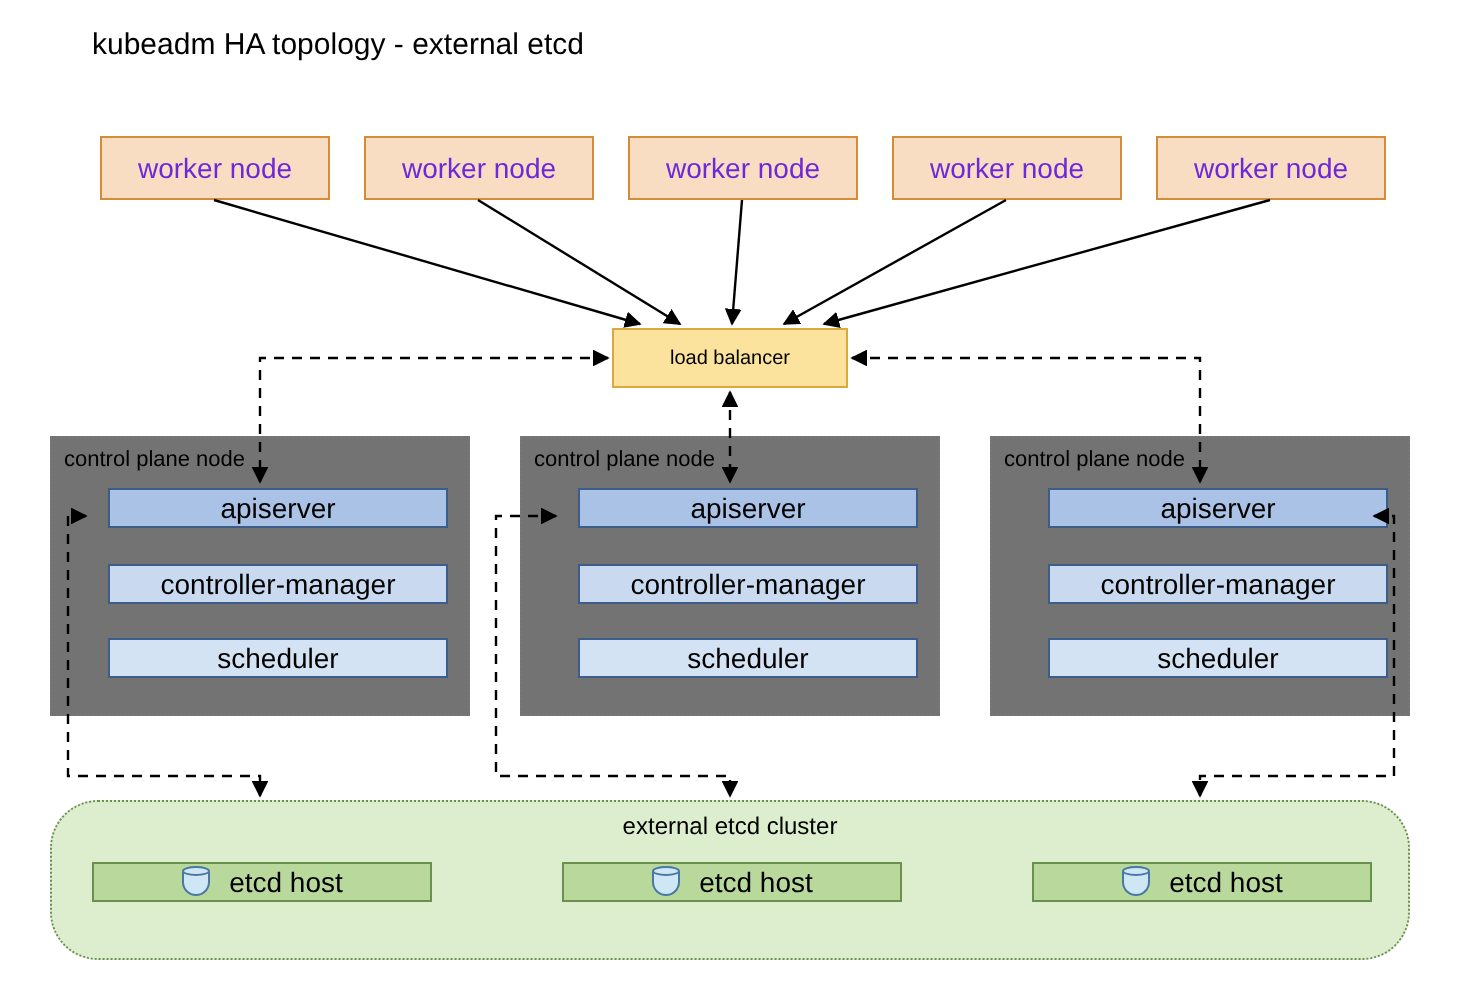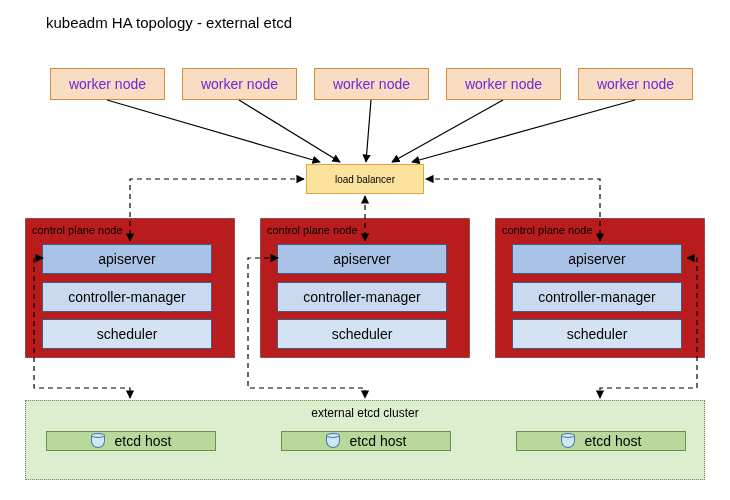--- a/index.html
+++ b/index.html
@@ -1,23 +1,23 @@
 <!DOCTYPE html>
 <html><head>
 <meta charset="utf-8">
 <style>
   * { box-sizing: border-box; margin: 0; padding: 0; }
   body { font-family: Arial, Helvetica, sans-serif; width: 730px; height: 500px; background: #fff; position: relative; }
   svg { position: absolute; top: 0; left: 0; pointer-events: none; }
   .title { position: absolute; top: 14px; left: 18px; font-size: 15px; color: #000; margin-left: 28px; }
   .worker { position: absolute; width: 115px; height: 32px; background: #f8ddc3; border: 1.5px solid #d48b3a; display: flex; align-items: center; justify-content: center; font-size: 14px; color: #6d28d9; }
   .lb { position: absolute; width: 118px; height: 30px; background: #fbe39e; border: 1.5px solid #d9a93d; display: flex; align-items: center; justify-content: center; font-size: 10px; color: #000; }
-  .cp-group { position: absolute; width: 210px; height: 140px; background: #b91c1c; border: 1px dotted #777; }
+  .cp-group { position: absolute; width: 210px; height: 140px; background: #737373; border: 1px dotted #777; }
   .cp-label { position: absolute; top: 5px; left: 6px; font-size: 11px; color: #000; }
-  .cp-box { position: absolute; left: 16px; width: 170px; height: 30px; border: 1.5px solid #3b5d87; display: flex; align-items: center; justify-content: center; font-size: 14px; color: #000; }
+  .cp-box { position: absolute; left: 28px; width: 170px; height: 20px; border: 1.5px solid #3b5d87; display: flex; align-items: center; justify-content: center; font-size: 14px; color: #000; }
   .cp-api { top: 25px; background: #a9c2e5; }
   .cp-cm { top: 63px; background: #c9d9ef; text-align: center; }
   .cp-sch { top: 100px; background: #d4e3f4; }
   .etcd-group { position: absolute; width: 680px; height: 80px; background: #dceecd; border: 1px dotted #6a9050; }
   .etcd-label { position: absolute; top: 5px; left: 50%; transform: translateX(-50%); font-size: 12px; color: #000; }
   .etcd-host { position: absolute; width: 170px; height: 20px; background: #b8d99b; border: 1.5px solid #6a9050; display: flex; align-items: center; justify-content: center; font-size: 14px; color: #000; gap: 10px; }
   .db-icon { width: 14px; height: 16px; position: relative; }
   .db-icon .top { position: absolute; top: 0; left: 0; width: 14px; height: 5px; background: #cfe6f5; border: 1px solid #4a78a5; border-radius: 50%; }
   .db-icon .body { position: absolute; top: 2.5px; left: 0; width: 14px; height: 12px; background: #cfe6f5; border: 1px solid #4a78a5; border-top: none; border-radius: 0 0 7px 7px; }
 </style>
@@ -46,21 +46,21 @@
   <div class="cp-box cp-cm">controller-manager</div>
   <div class="cp-box cp-sch">scheduler</div>
 </div>
 <div class="cp-group" style="left:495px; top:218px;">
   <div class="cp-label">control plane node</div>
   <div class="cp-box cp-api">apiserver</div>
   <div class="cp-box cp-cm">controller-manager</div>
   <div class="cp-box cp-sch">scheduler</div>
 </div>
 
-<div class="etcd-group" style="left:25px; top:400px;">
+<div class="etcd-group" style="left:25px; top:400px;border-radius:24px;">
   <div class="etcd-label">external etcd cluster</div>
   <div class="etcd-host" style="left:20px; top:30px;">
     <span class="db-icon">
         <span class="body"></span>
         <span class="top"></span>
       </span>
     <span>etcd host</span>
   </div>
   <div class="etcd-host" style="left:255px; top:30px;">
     <span class="db-icon">

